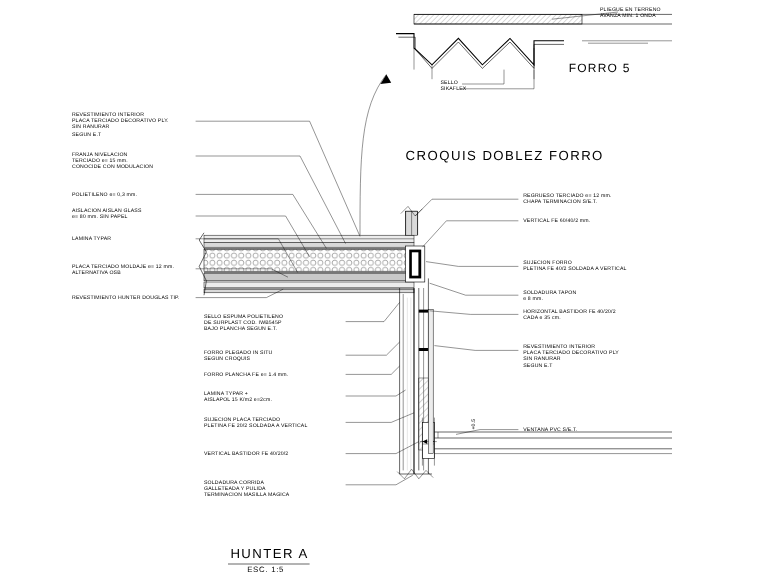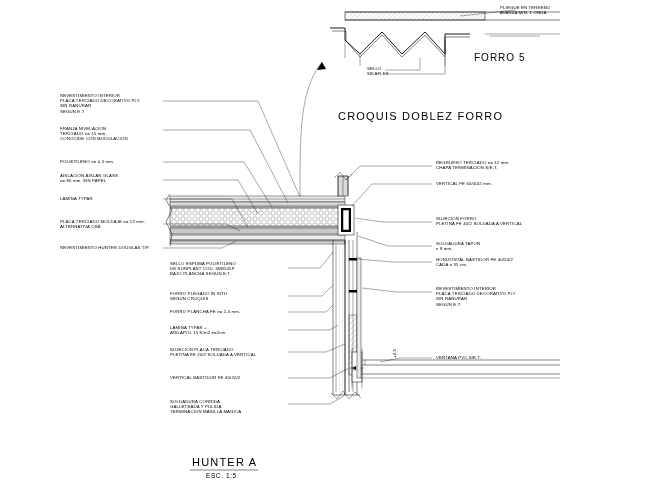--- a/index.html
+++ b/index.html
@@ -179,21 +179,21 @@
     <line class="ln-thin" x1="400" y1="358" x2="380" y2="362"></line>
 
     <line class="ln" x1="190" y1="470" x2="258" y2="470"></line>
   </svg>
 
   <div class="lbl" style="left:500px;top:5px;">PLIEGUE EN TERRENO
 AVANZA MIN. 1 ONDA</div>
   <div class="lbl" style="left:367px;top:66px;">SELLO
 SIKAFLEX</div>
   <div class="ttl2" style="left:474px;top:52px;">FORRO 5</div>
-  <div class="ttl" style="left:338px;top:110px;text-align:center;">CROQUIS DOBLEZ FORRO</div>
+  <div class="ttl" style="left:338px;top:124px;text-align:center;">CROQUIS DOBLEZ FORRO</div>
 
   <div class="lbl" style="left:60px;top:93px;">REVESTIMIENTO INTERIOR
 PLACA TERCIADO DECORATIVO PLY.
 SIN RANURAR
 SEGUN E.T</div>
   <div class="lbl" style="left:60px;top:126px;">FRANJA NIVELACION
 TERCIADO e= 15 mm.
 CONOCIDE CON MODULACION</div>
   <div class="lbl" style="left:60px;top:159px;">POLIETILENO e= 0,3 mm.</div>
   <div class="lbl" style="left:60px;top:173px;">AISLACION AISLAN GLASS

